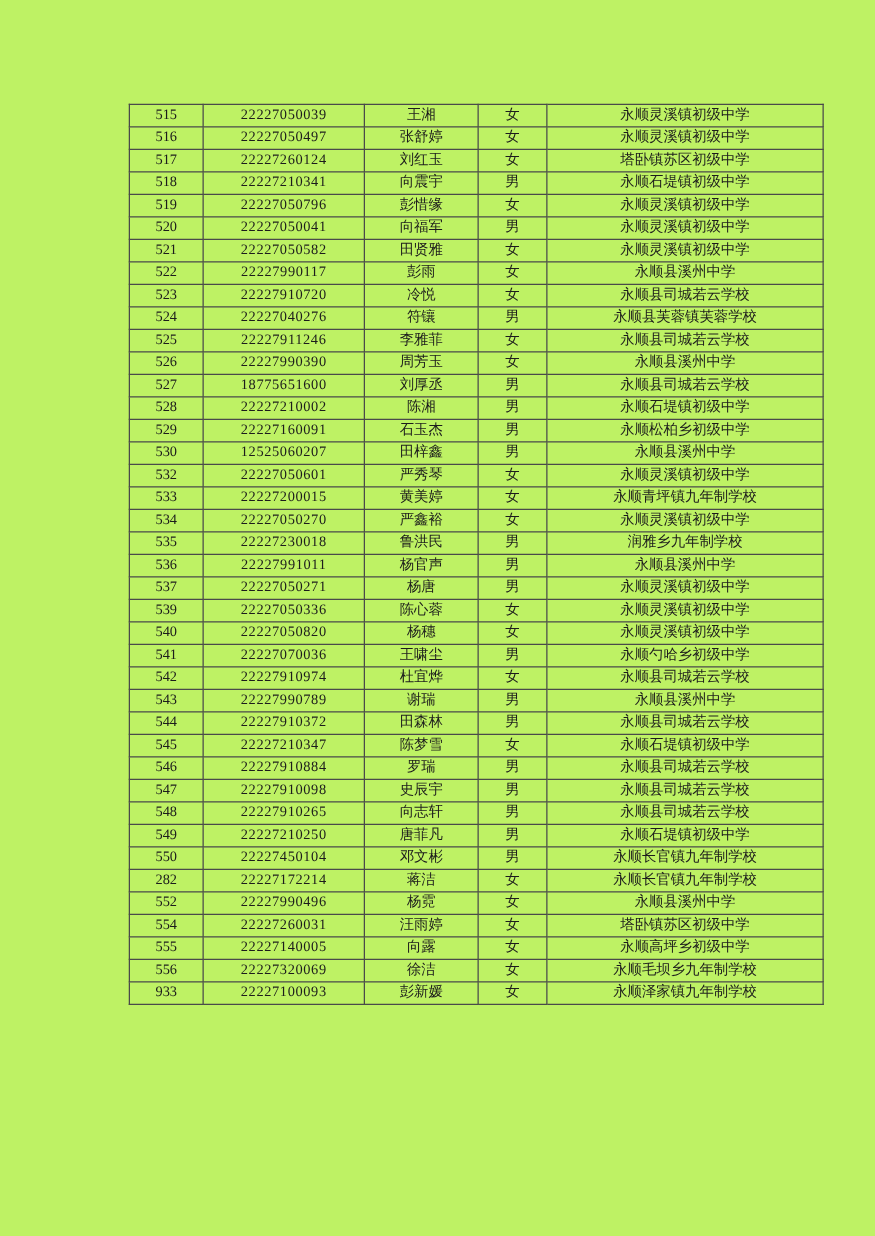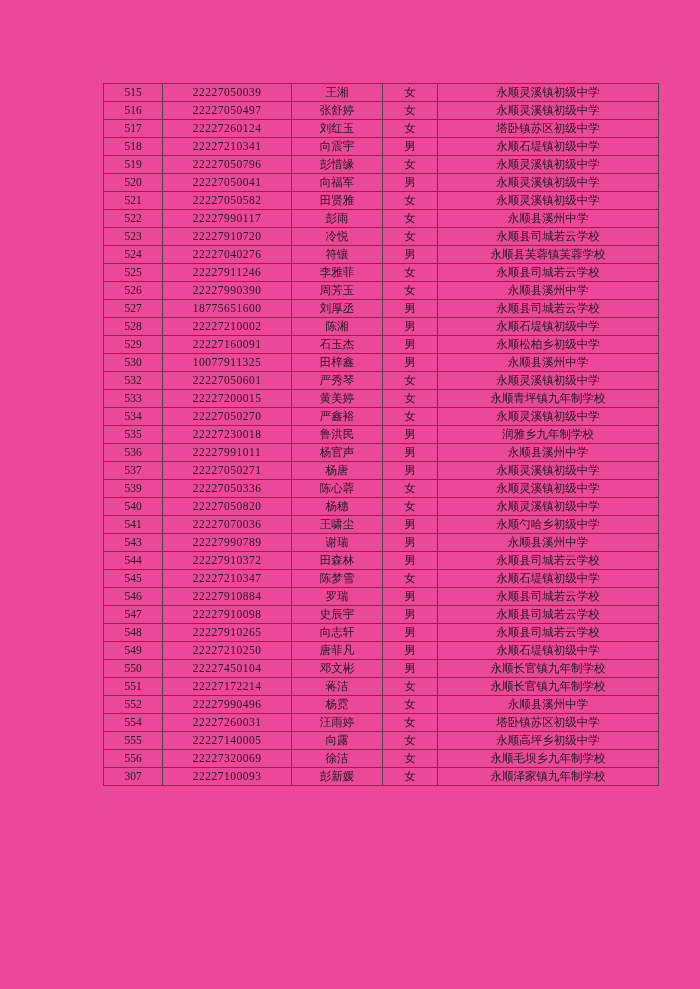--- a/index.html
+++ b/index.html
@@ -4,21 +4,21 @@
 <style>
   html, body {
     margin: 0;
     padding: 0;
     background: #ffffff;
   }
   .page {
     position: relative;
     width: 700px;
     height: 989px;
-    background: #ec4899;
+    background: #bef264;
     overflow: hidden;
     font-family: "Liberation Serif", "DejaVu Serif", serif;
   }
   table.roster {
     position: absolute;
     left: 103px;
     top: 83px;
     width: 555px;
     border-collapse: collapse;
     table-layout: fixed;
@@ -152,21 +152,21 @@
         </tr>
         <tr>
           <td class="c-index">529</td>
           <td class="c-examno">22227160091</td>
           <td class="c-name">石玉杰</td>
           <td class="c-gender">男</td>
           <td class="c-school">永顺松柏乡初级中学</td>
         </tr>
         <tr>
           <td class="c-index">530</td>
-          <td class="c-examno">10077911325</td>
+          <td class="c-examno">12525060207</td>
           <td class="c-name">田梓鑫</td>
           <td class="c-gender">男</td>
           <td class="c-school">永顺县溪州中学</td>
         </tr>
         <tr>
           <td class="c-index">532</td>
           <td class="c-examno">22227050601</td>
           <td class="c-name">严秀琴</td>
           <td class="c-gender">女</td>
           <td class="c-school">永顺灵溪镇初级中学</td>
@@ -221,20 +221,27 @@
           <td class="c-school">永顺灵溪镇初级中学</td>
         </tr>
         <tr>
           <td class="c-index">541</td>
           <td class="c-examno">22227070036</td>
           <td class="c-name">王啸尘</td>
           <td class="c-gender">男</td>
           <td class="c-school">永顺勺哈乡初级中学</td>
         </tr>
         <tr>
+          <td class="c-index">542</td>
+          <td class="c-examno">22227910974</td>
+          <td class="c-name">杜宜烨</td>
+          <td class="c-gender">女</td>
+          <td class="c-school">永顺县司城若云学校</td>
+        </tr>
+        <tr>
           <td class="c-index">543</td>
           <td class="c-examno">22227990789</td>
           <td class="c-name">谢瑞</td>
           <td class="c-gender">男</td>
           <td class="c-school">永顺县溪州中学</td>
         </tr>
         <tr>
           <td class="c-index">544</td>
           <td class="c-examno">22227910372</td>
           <td class="c-name">田森林</td>
@@ -277,21 +284,21 @@
           <td class="c-school">永顺石堤镇初级中学</td>
         </tr>
         <tr>
           <td class="c-index">550</td>
           <td class="c-examno">22227450104</td>
           <td class="c-name">邓文彬</td>
           <td class="c-gender">男</td>
           <td class="c-school">永顺长官镇九年制学校</td>
         </tr>
         <tr>
-          <td class="c-index">551</td>
+          <td class="c-index">282</td>
           <td class="c-examno">22227172214</td>
           <td class="c-name">蒋洁</td>
           <td class="c-gender">女</td>
           <td class="c-school">永顺长官镇九年制学校</td>
         </tr>
         <tr>
           <td class="c-index">552</td>
           <td class="c-examno">22227990496</td>
           <td class="c-name">杨霓</td>
           <td class="c-gender">女</td>
@@ -312,21 +319,21 @@
           <td class="c-school">永顺高坪乡初级中学</td>
         </tr>
         <tr>
           <td class="c-index">556</td>
           <td class="c-examno">22227320069</td>
           <td class="c-name">徐洁</td>
           <td class="c-gender">女</td>
           <td class="c-school">永顺毛坝乡九年制学校</td>
         </tr>
         <tr>
-          <td class="c-index">307</td>
+          <td class="c-index">933</td>
           <td class="c-examno">22227100093</td>
           <td class="c-name">彭新媛</td>
           <td class="c-gender">女</td>
           <td class="c-school">永顺泽家镇九年制学校</td>
         </tr>
       </tbody>
   </table>
 </div>
 
 </body></html>

